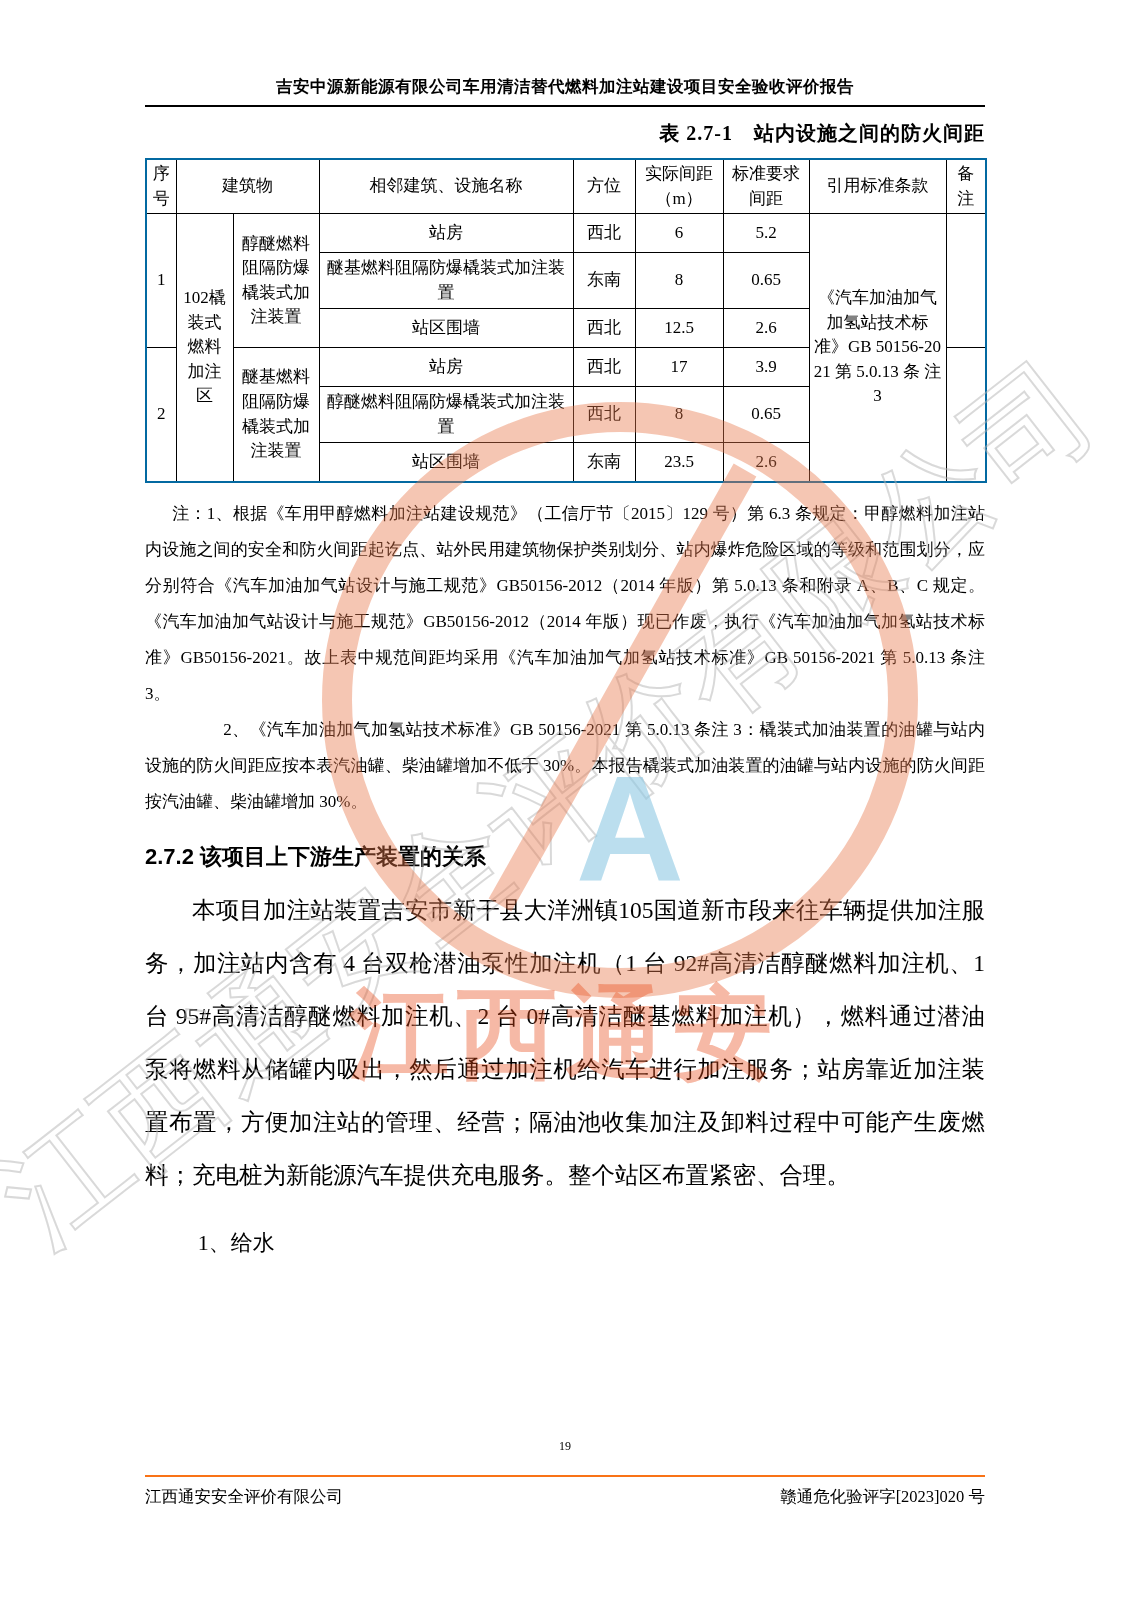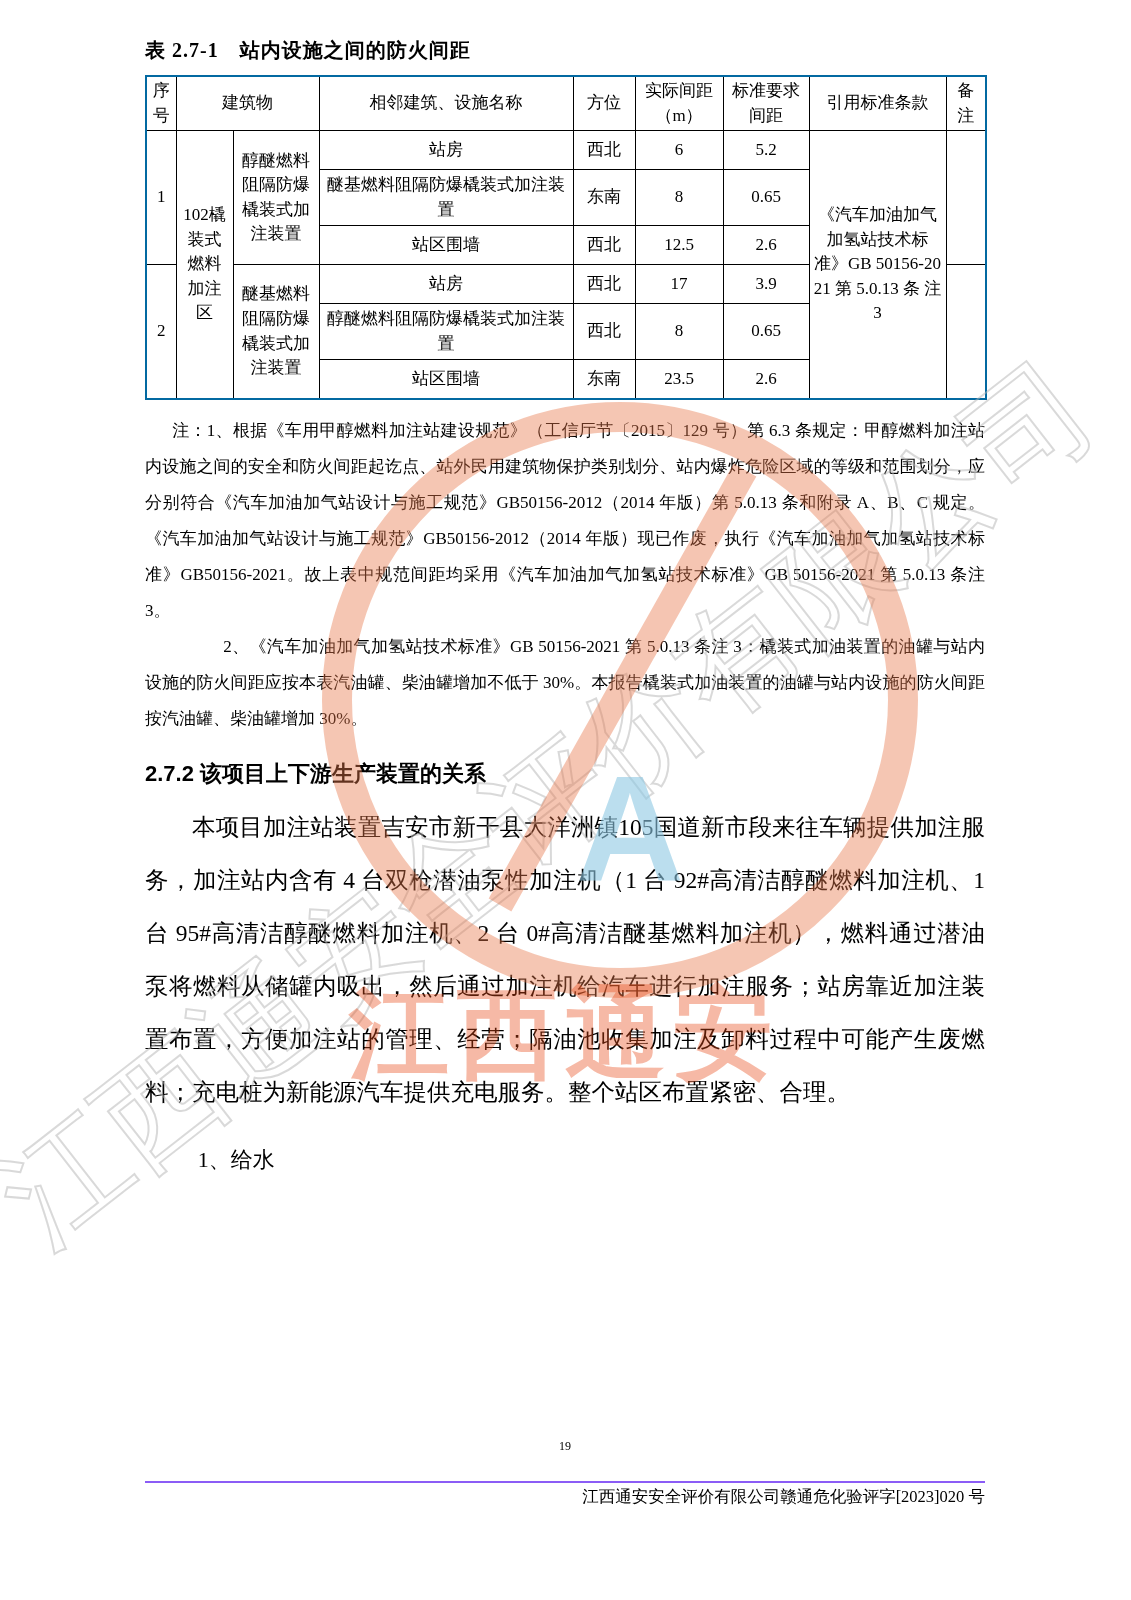--- a/index.html
+++ b/index.html
@@ -9,21 +9,21 @@
     margin:0 auto; overflow:hidden; color:#000;
     font-family:"Liberation Serif","DejaVu Serif",serif;
   }
   .content { position:absolute; left:145px; width:840px; top:0; z-index:2; }
 
   .doc-header {
     padding-top:76px; text-align:center; font-size:16.5px; letter-spacing:.5px;
     border-bottom:2px solid #000; padding-bottom:7px; font-weight:bold;
   }
 
-  .tbl-caption { margin-top:37px; text-align:left; font-size:20px; font-weight:bold; letter-spacing:1px; }
+  .tbl-caption { margin-top:13px; text-align:right; font-size:20px; font-weight:bold; letter-spacing:1px; }
 
   table.ftable {
     margin-top:11px; width:840px; border-collapse:collapse; table-layout:fixed;
     font-size:17px; line-height:1.45; border:2px solid #0369a1;
   }
   table.ftable th, table.ftable td {
     border:1px solid #000; text-align:center; vertical-align:middle;
     padding:2px 3px; font-weight:normal; word-break:break-all;
   }
   tr.hrow  { height:54px; }
@@ -38,41 +38,42 @@
           font-family:"Liberation Sans","DejaVu Sans",sans-serif; }
   .para  { margin-top:12px; font-size:23.5px; line-height:53px; text-align:justify; text-indent:2em; }
   .h28  { margin-top:28px; font-size:25px; font-weight:bold;
           font-family:"Liberation Sans","DejaVu Sans",sans-serif; }
   .h281 { margin-top:32px; font-size:22px; font-weight:bold;
           font-family:"Liberation Sans","DejaVu Sans",sans-serif; }
   .item1 { margin-top:26px; font-size:22px; padding-left:2.4em; }
 
   .page-num { position:absolute; left:145px; width:840px; bottom:146px; text-align:center; font-size:12px; z-index:2; }
   .doc-footer {
-    position:absolute; left:145px; width:840px; bottom:92px; border-top:2px solid #8b5cf6;
-    padding-top:3px; display:flex; justify-content:flex-end; font-size:16.5px; z-index:2;
+    position:absolute; left:145px; width:840px; bottom:92px; border-top:2px solid #f97316;
+    padding-top:9px; display:flex; justify-content:space-between; font-size:16.5px; z-index:2;
   }
 
   .watermark { position:absolute; left:0; top:0; width:1131px; height:1600px; z-index:5; pointer-events:none; }
 </style>
 </head>
 <body>
 
 <div class="page">
 
   <svg class="watermark" viewBox="0 0 1131 1600" xmlns="http://www.w3.org/2000/svg">
     <text x="560" y="840" font-size="122" text-anchor="middle" fill="none" stroke="#b5b5b5" stroke-width="2" opacity="0.5" transform="rotate(-38 560 820)" style="font-family:'Liberation Serif',serif;">江西通安全评价有限公司</text>
     <circle cx="620" cy="700" r="283" fill="none" stroke="#e8764a" stroke-width="30" opacity="0.42"></circle>
     <line x1="500" y1="905" x2="745" y2="470" stroke="#e8764a" stroke-width="26" opacity="0.42"></line>
     <text x="630" y="880" font-size="150" text-anchor="middle" font-weight="bold" fill="#8ec9e4" opacity="0.6" style="font-family:'Liberation Sans',sans-serif;">A</text>
     <text x="565" y="1068" font-size="100" text-anchor="middle" font-weight="bold" fill="#e84a17" opacity="0.38" letter-spacing="8" style="font-family:'Liberation Serif',serif;">江西通安</text>
   </svg>
 
   <div class="content">
 
+    <div class="doc-header">吉安中源新能源有限公司车用清洁替代燃料加注站建设项目安全验收评价报告</div>
 
     <div class="tbl-caption">表 2.7-1　站内设施之间的防火间距</div>
 
     <table class="ftable">
       <colgroup>
         <col style="width:30px">
           <col style="width:57px">
           <col style="width:86px">
         <col style="width:254px">
           <col style="width:62px">

